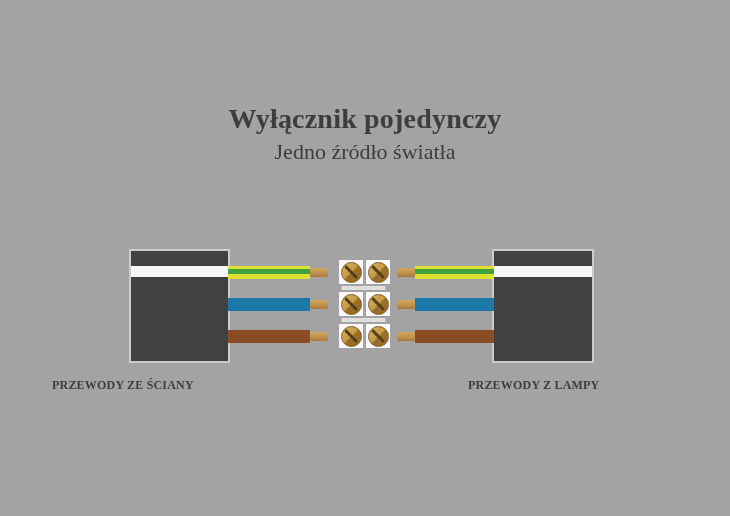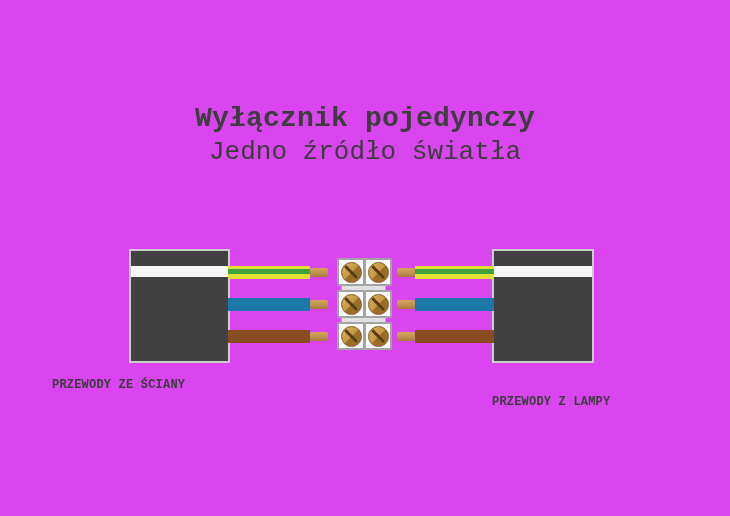--- a/index.html
+++ b/index.html
@@ -1,39 +1,39 @@
 <!DOCTYPE html>
 <html style="--text: #3d3d3d; --cable-sheath: #414141; --sheath-edge: #cccccc; --sheath-stripe: #f7f7f7; --wire-ground-yellow: #dfe032; --wire-ground-green: #3fa23c; --wire-neutral: #1b78a8; --wire-live: #8a4c22; --copper: #c2944f; --terminal-body: #e0e0e0; --terminal-cell: #fbfbfb; --screw-light: #d9ae5c; --screw-dark: #9a6e28;"><head>
 <meta charset="utf-8">
 <style>
   html, body { margin: 0; padding: 0; background: #ffffff; }
   .canvas {
     position: relative;
     width: 730px;
     height: 516px;
-    background: #d946ef;
-    font-family: Liberation Mono, monospace;
+    background: #a3a3a3;
+    font-family: Liberation Serif, serif;
     overflow: hidden;
   }
 
   
   .header {
     position: absolute;
     top: 102px; left: 0; right: 0;
     text-align: center;
     color: var(--text, #3d3d3d);
   }
   .title {
     font-size: 28px;
     font-weight: 700;
     line-height: 33px;
     letter-spacing: 0.2px;
   }
   .subtitle {
-    font-size: 26px;
+    font-size: 22px;
     font-weight: 400;
     line-height: 34px;
   }
 
   
   .cable-block {
     position: absolute;
     top: 249px;
     height: 110px;
     background: var(--cable-sheath, #414141);
@@ -136,21 +136,21 @@
   .wire-label {
     position: absolute;
     top: 378px;
     font-size: 12px;
     font-weight: 700;
     letter-spacing: 0.2px;
     color: var(--text, #3d3d3d);
     white-space: nowrap;
   }
   .label-left  { left: 52px; }
-  .label-right { left: 492px; margin-top: 17px; }
+  .label-right { left: 468px; }
 </style>
 </head>
 <body>
 
 <div class="canvas">
 
   <div class="header">
     <div class="title">Wyłącznik pojedynczy</div>
     <div class="subtitle">Jedno źródło światła</div>
   </div>

